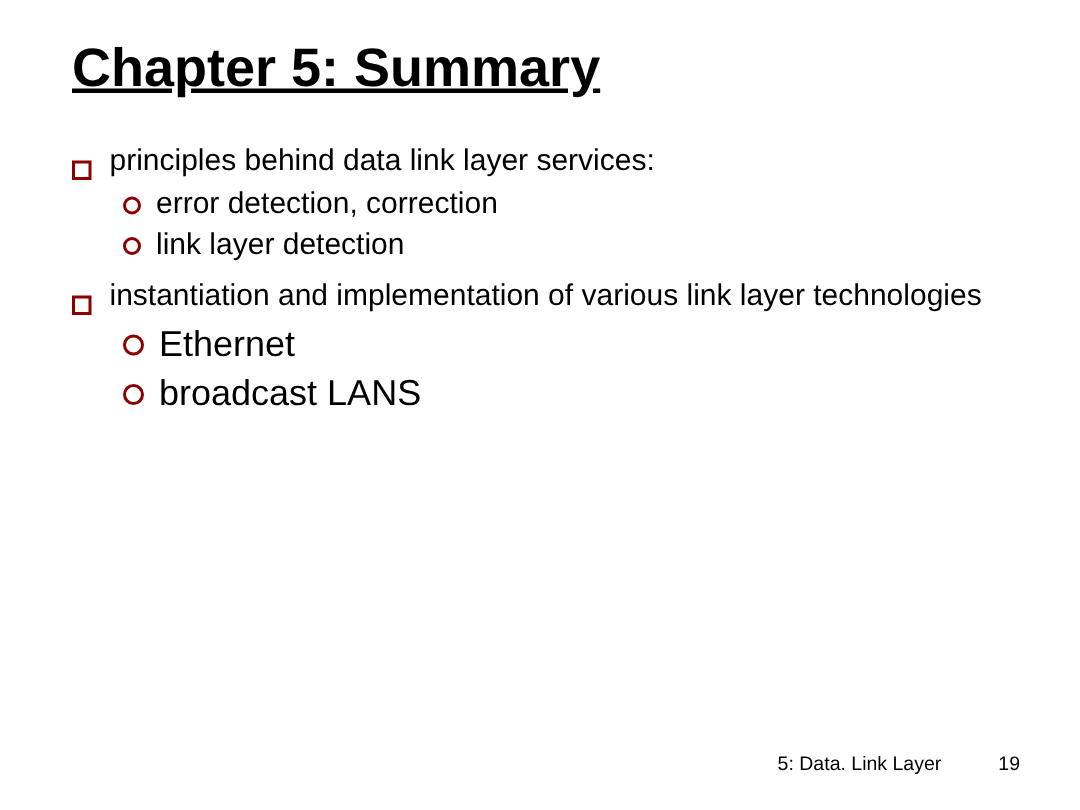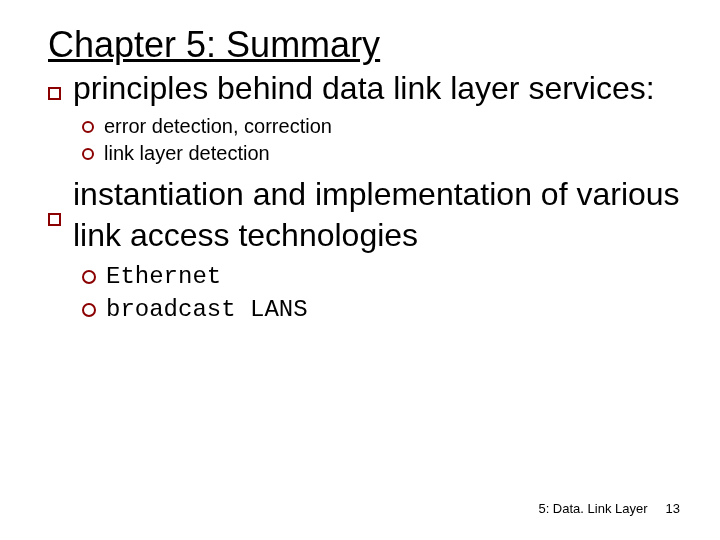--- a/index.html
+++ b/index.html
@@ -1,30 +1,30 @@
 <!DOCTYPE html>
 <html><head>
 <meta charset="utf-8">
 <style>
   * { margin: 0; padding: 0; box-sizing: border-box; }
   html, body { width: 720px; height: 540px; background: #fff; font-family: "Comic Sans MS", "Comic Sans", cursive, sans-serif; color: #000; }
   .slide { width: 720px; height: 540px; position: relative; padding: 24px 40px 0 48px; }
-  .title { font-size: 36px; text-decoration: underline; margin-bottom: 2px; font-weight: 400; }
-  .b1 { display: flex; align-items: center; font-size: 32px; margin-bottom: 4px; }
+  .title { font-size: 36px; text-decoration: underline; margin-bottom: 28px; font-weight: 700; }
+  .b1 { display: flex; align-items: flex-end; font-size: 20px; margin-bottom: 4px; }
   .b1 .sq { width: 13px; height: 13px; border: 2px solid #8B0000; margin-top: 9px; margin-right: 12px; flex: 0 0 auto; }
   .b1 .txt { line-height: 1.3; }
   .b2 { display: flex; align-items: flex-start; font-size: 20px; margin-left: 34px; margin-bottom: 2px; }
   .b2 .circ { width: 12px; height: 12px; border: 2px solid #8B0000; border-radius: 50%; margin-top: 7px; margin-right: 10px; flex: 0 0 auto; }
   .b2 .txt { line-height: 1.25; }
   .b2-lg { display: flex; align-items: flex-start; font-size: 24px; margin-left: 34px; margin-bottom: 2px; }
   .b2-lg .circ { width: 14px; height: 14px; border: 2px solid #8B0000; border-radius: 50%; margin-top: 9px; margin-right: 10px; flex: 0 0 auto; }
-  .b2-lg .txt { line-height: 1.3; font-family: Liberation Mono, monospace; }
+  .b2-lg .txt { line-height: 1.3; }
   .spacer-sm { height: 6px; }
   .footer { position: absolute; bottom: 24px; right: 40px; font-family: Arial, sans-serif; font-size: 13px; color: #000; display: flex; align-items: baseline; }
-  .footer .chap { margin-right: 18px; }
+  .footer .chap { margin-right: 38px; }
 </style>
 </head>
 <body>
 
 <div class="slide">
 
   <h1 class="title">Chapter 5: Summary</h1>
 
   <div class="b1">
     <span class="sq"></span>
@@ -37,30 +37,30 @@
   </div>
   <div class="b2">
     <span class="circ"></span>
     <span class="txt">link layer detection</span>
   </div>
 
   <div class="spacer-sm"></div>
 
   <div class="b1">
     <span class="sq"></span>
-    <span class="txt">instantiation and implementation of various link access technologies</span>
+    <span class="txt">instantiation and implementation of various link layer technologies</span>
   </div>
 
   <div class="b2-lg">
     <span class="circ"></span>
     <span class="txt">Ethernet</span>
   </div>
   <div class="b2-lg">
     <span class="circ"></span>
     <span class="txt">broadcast LANS</span>
   </div>
 
   <div class="footer">
     <span class="chap">5: Data. Link Layer</span>
-    <span>13</span>
+    <span>19</span>
   </div>
 
 </div>
 
 </body></html>

